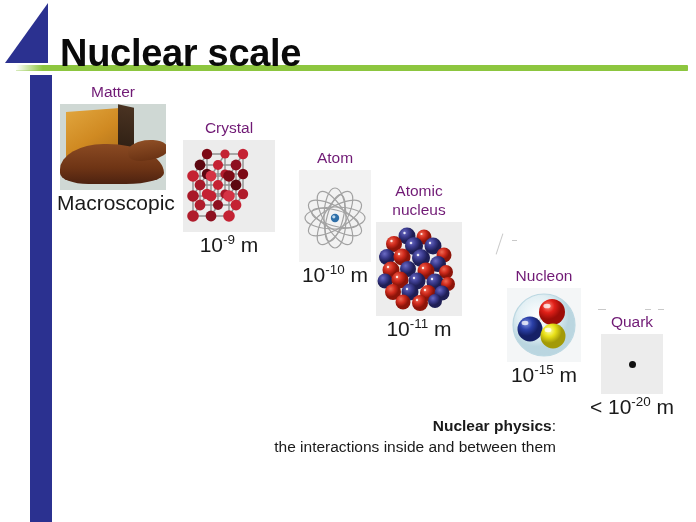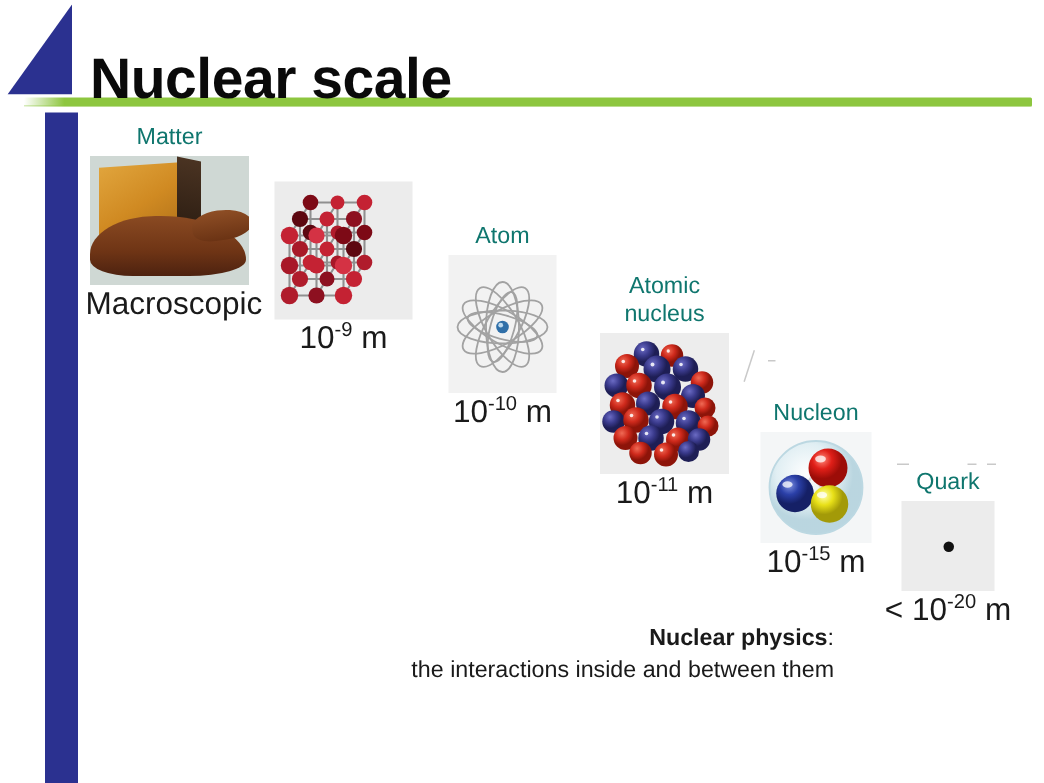--- a/index.html
+++ b/index.html
@@ -68,21 +68,21 @@
     margin-top: 20px;
   }
 
   
   .scale-item {
     position: absolute;
     text-align: center;
   }
   .item-title {
     font-size: 15.5px;
-    color: #0f766e;
+    color: #701a75;
     line-height: 19px;
     white-space: nowrap;
   }
   .item-title.two-line { white-space: normal; }
   .item-caption {
     font-size: 21px;
     color: #1a1a1a;
     line-height: 20px;
     white-space: nowrap;
     margin-top: 3px;
@@ -192,20 +192,21 @@
     <div class="thumb thumb-matter">
       <div class="matter-block"></div>
       <div class="matter-block-side"></div>
       <div class="matter-hand"></div>
       <div class="matter-thumb"></div>
     </div>
     <div class="item-caption">Macroscopic</div>
   </div>
 
   <div class="scale-item" style="left:174px; top:118px; width:110px;">
+    <div class="item-title">Crystal</div>
     <div class="thumb thumb-crystal">
       <svg viewBox="0 0 92 92" width="92" height="92">
         <g stroke="#8c8c8c" stroke-width="1.4" fill="none" opacity="0.95">
 
           <path d="M24,14 L60,14 M24,34 L60,34 M24,54 L60,54"></path>
           <path d="M24,14 L24,54 M42,14 L42,54 M60,14 L60,54"></path>
 
           <path d="M17,25 L53,25 M17,45 L53,45 M17,65 L53,65"></path>
           <path d="M17,25 L17,65 M35,25 L35,65 M53,25 L53,65"></path>
 
@@ -271,21 +272,21 @@
         </g>
         <circle cx="36" cy="48" r="4.2" fill="#2f6fa8"></circle>
         <circle cx="34.8" cy="46.8" r="1.6" fill="#bcd9ee"></circle>
       </svg>
     </div>
     <div class="item-caption">
       <span></span><span>10</span><sup>-10</sup><span> m</span>
     </div>
   </div>
 
-  <div class="scale-item" style="left:388px; top:181px; width:110px;">
+  <div class="scale-item" style="left:364px; top:181px; width:110px;">
     <div class="item-title two-line" style="width:96px; margin:0 auto;">Atomic nucleus</div>
     <div class="thumb thumb-nucleus">
       <svg viewBox="0 0 86 94" width="86" height="94">
         <defs>
           <radialGradient id="pR" cx="35%" cy="30%">
             <stop offset="0%" stop-color="#ef6a55"></stop>
             <stop offset="55%" stop-color="#cf2a1c"></stop>
             <stop offset="100%" stop-color="#8d1409"></stop>
           </radialGradient>
           <radialGradient id="pB" cx="35%" cy="30%">

